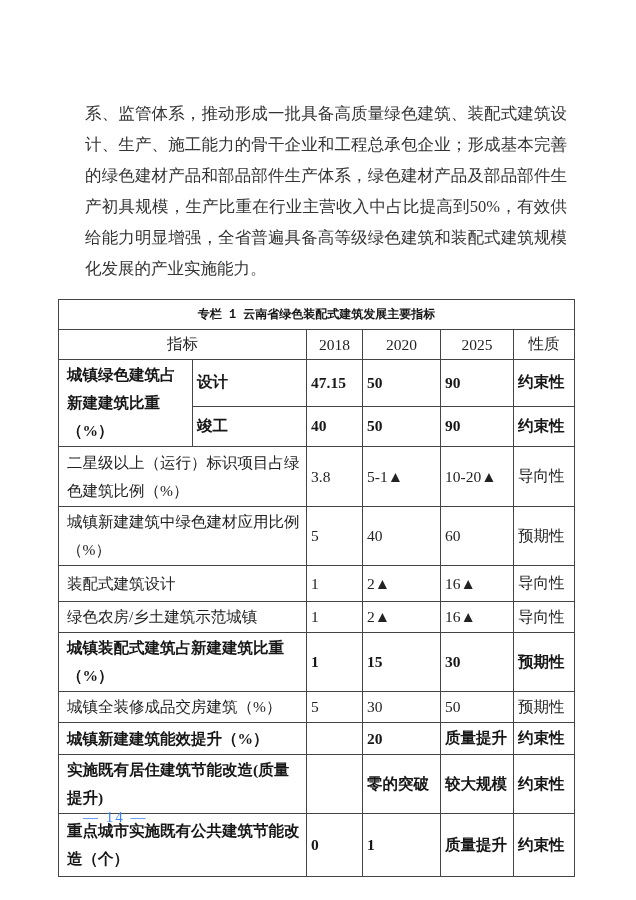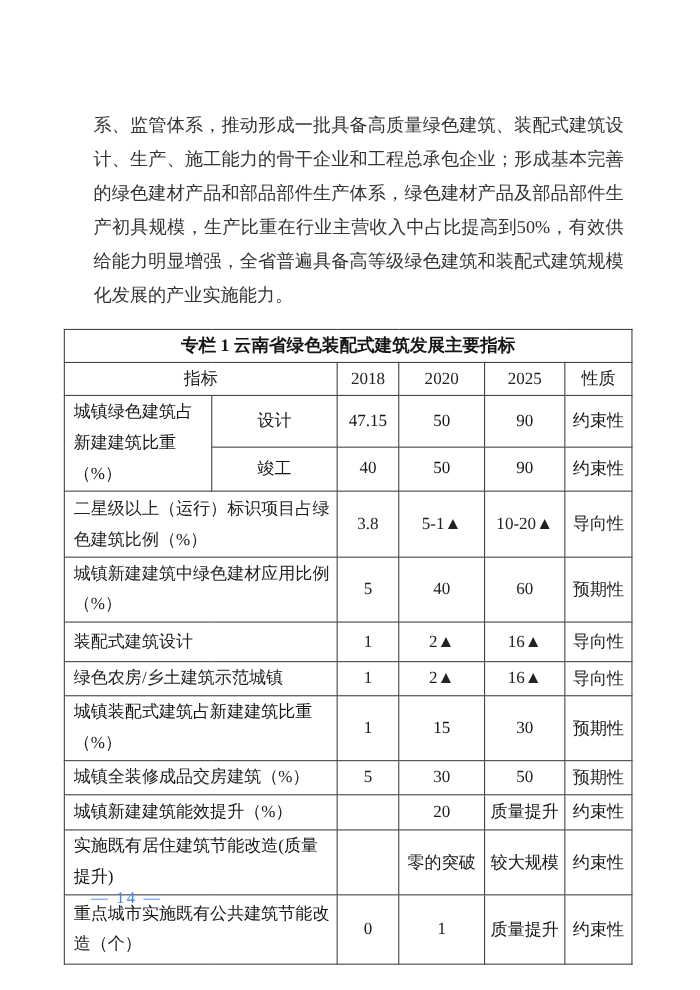--- a/index.html
+++ b/index.html
@@ -16,25 +16,25 @@
   }
   table.indicators {
     position:absolute; left:58px; top:299px; width:516px;
     border-collapse:collapse; table-layout:fixed;
     font-size:15.5px; color:#222;
   }
   .indicators td {
     border:1px solid #444; vertical-align:middle; padding:1px 4px;
     overflow:hidden;
   }
-  td.title-cell { text-align:center; font-weight:bold; font-size:16px; color:#161616; }
+  td.title-cell { text-align:center; font-weight:bold; font-size:12px; color:#161616;font-family:Liberation Mono, monospace; }
   tr.header-row td { text-align:center; }
   td.ind { text-align:left; padding-left:8px; padding-right:4px; line-height:28px; }
-  td.ctr { text-align:center; }
-  tr.bold td { font-weight:normal; color:#171717; }
+  td.ctr { }
+  tr.bold td { font-weight:bold; color:#171717; }
   .footer {
     position:absolute; left:83px; top:809px;
     font-size:15px; color:#3b82f6; letter-spacing:2px;
   }
 </style>
 </head>
 <body>
 
 <div class="page">
 

